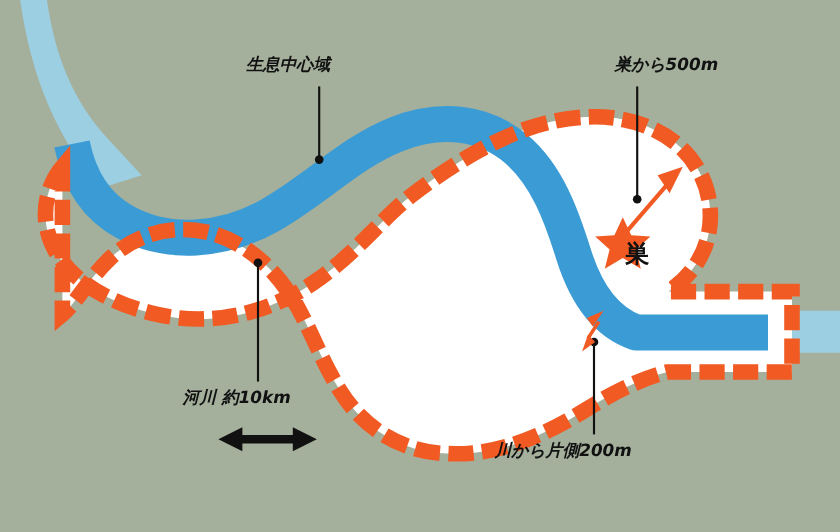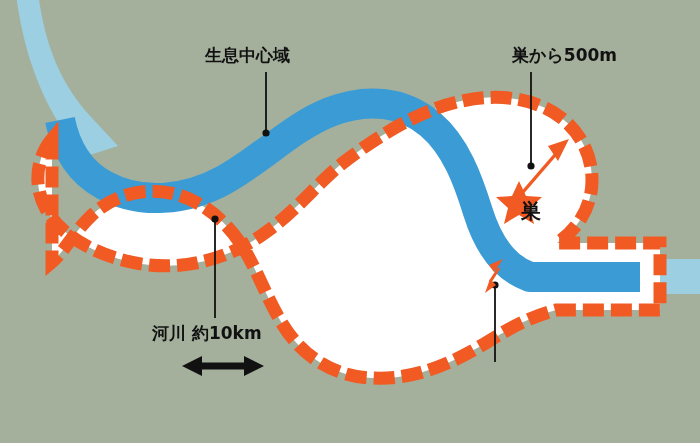--- a/index.html
+++ b/index.html
@@ -21,21 +21,21 @@
   }
   .lbl {
     position: absolute;
     font-family: "DejaVu Sans", "Liberation Sans", sans-serif;
     font-weight: bold;
     color: #111111;
     white-space: nowrap;
     line-height: 1;
     letter-spacing: 0px;
   }
-  .lbl-lg { font-size: 17px; }
+  .lbl-lg { font-size: 14px; font-style: italic; }
   .lbl-md { font-size: 20px; }
 </style>
 </head>
 <body>
 
 <div id="stage">
 
   <svg width="700" height="443" viewBox="0 0 700 443">
     <defs>
 
@@ -137,14 +137,15 @@
   </svg>
 
   <div class="lbl lbl-lg" style="left:205px; top:47px;">生息中心域</div>
 
   <div class="lbl lbl-lg" style="left:468px; top:47px;margin-left:44px;">巣から500m</div>
 
   <div class="lbl lbl-md" style="left:521px; top:201px;">巣</div>
 
   <div class="lbl lbl-lg" style="left:152px; top:325px;text-align:center;">河川 約10km</div>
 
+  <div class="lbl lbl-lg" style="left:412px; top:369px;">川から片側200m</div>
 
 </div>
 
 </body></html>

